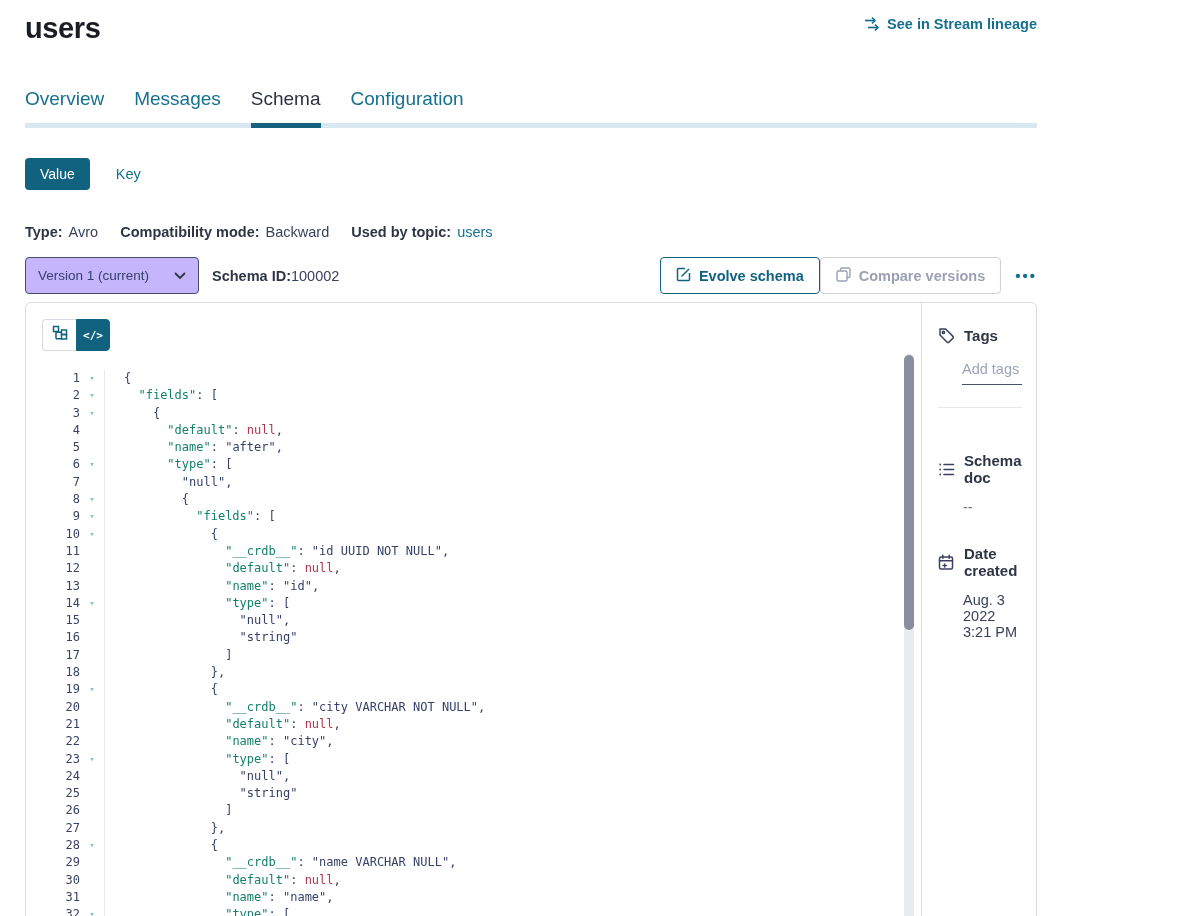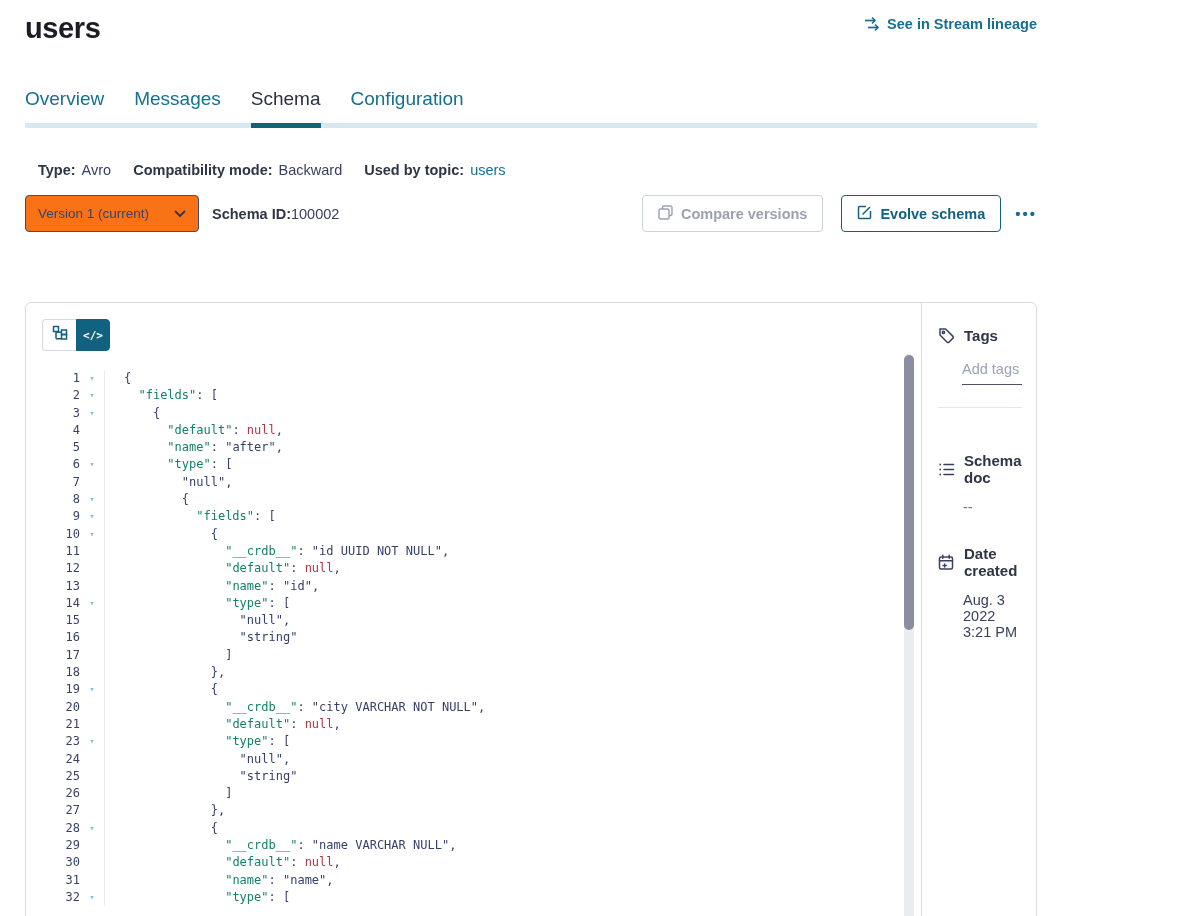--- a/index.html
+++ b/index.html
@@ -15,30 +15,30 @@
   .lineage svg { display:block; }
   
   .tabs { display:flex; gap:30px; margin:44px 22px 0 25px; border-bottom:5px solid var(--tab-line); font-size:19px; }
   .tab { padding-bottom:13px; margin-bottom:-5px; border-bottom:5px solid transparent; color:var(--link); cursor:pointer; }
   .tab.active { color:#2B3240; border-bottom-color:var(--tab-active); }
   
   .toggle-row { display:flex; align-items:center; gap:26px; margin:30px 0 0 25px; }
   .value-btn { background:var(--accent); color:#fff; border:none; border-radius:4px; padding:8px 15px; font-size:14px; font-family:inherit; cursor:pointer; }
   .key-link { color:var(--link); font-size:14.5px; cursor:pointer; }
   
-  .meta-row { display:flex; gap:22px; margin:34px 0 0 38px; font-size:14.5px; color:var(--text); }
+  .meta-row { display:flex; gap:22px; margin:34px 0 0 25px; font-size:14.5px; color:var(--text); }
   .meta-pair { display:flex; gap:6px; }
   .meta-label { font-weight:700; color:var(--heading); }
   .meta-link { color:var(--link); cursor:pointer; }
   
   .version-row { display:flex; align-items:center; margin:17px 22px 0 25px; }
   .select {
     width:174px; height:37px; border:1px solid var(--select-border); border-radius:4px;
     display:flex; align-items:center; justify-content:space-between; padding:0 12px;
-    font-size:13.5px; color:#39406B; cursor:pointer; background:#f97316;
+    font-size:13.5px; color:#39406B; cursor:pointer; background:#c4b5fd;
   }
   .schemaid { display:flex; margin-left:13px; font-size:14.5px; }
   .spacer { flex:1; }
   .btn { height:37px; border-radius:4px; background:#fff; display:flex; align-items:center; gap:8px; padding:0 15px; font-size:14.5px; font-weight:700; font-family:inherit; cursor:pointer; }
   .btn-compare { border:1px solid var(--disabled-border); color:var(--disabled-text); }
   .btn-evolve { border:1px solid var(--accent); color:var(--accent); margin-left:18px; }
   .more { color:var(--link); font-weight:700; font-size:15px; letter-spacing:2px; margin-left:14px; cursor:pointer; }
   
   .card { position:absolute; left:25px; right:22px; top:302px; height:690px; border:1px solid var(--card-border); border-radius:6px; display:flex; background:#fff; }
   .editor-pane { width:895px; flex:none; position:relative; padding:16px 0 0 16px; }
@@ -94,20 +94,24 @@
     </a>
   </div>
 
   <nav class="tabs" id="tabs">
       <div class="tab">Overview</div>
       <div class="tab">Messages</div>
       <div class="tab active">Schema</div>
       <div class="tab">Configuration</div>
     </nav>
 
+  <div class="toggle-row">
+    <button class="value-btn">Value</button>
+    <span class="key-link">Key</span>
+  </div>
 
   <div class="meta-row">
     <span class="meta-pair">
       <span class="meta-label">Type:</span>
       <span>Avro</span>
     </span>
     <span class="meta-pair">
       <span class="meta-label">Compatibility mode:</span>
       <span>Backward</span>
     </span>
@@ -124,37 +128,37 @@
         <svg width="12" height="8" viewBox="0 0 12 8" fill="none" stroke="#2E3545" stroke-width="1.8" stroke-linecap="round">
             <path d="M1.5 1.5 L6 6 L10.5 1.5"></path>
           </svg>
       </span>
     </div>
     <span class="schemaid">
       <span class="meta-label">Schema ID:</span>
       <span>100002</span>
     </span>
     <span class="spacer"></span>
+    <button class="btn btn-evolve">
+      <span>
+        <svg width="15" height="15" viewBox="0 0 15 15" fill="none" stroke="currentColor" stroke-width="1.5">
+          <path d="M13.5 6 V12.5 A1 1 0 0 1 12.5 13.5 H2.5 A1 1 0 0 1 1.5 12.5 V2.5 A1 1 0 0 1 2.5 1.5 H9"></path>
+          <path d="M5.5 9.5 L13 2"></path>
+        </svg>
+      </span>
+      <span>Evolve schema</span>
+    </button>
     <button class="btn btn-compare" disabled="">
       <span>
         <svg width="15" height="15" viewBox="0 0 15 15" fill="none" stroke="currentColor" stroke-width="1.4">
           <rect x="1" y="4" width="10" height="10" rx="1.5"></rect>
             <path d="M4.5 4 V2.5 A1.5 1.5 0 0 1 6 1 H12.5 A1.5 1.5 0 0 1 14 2.5 V9 A1.5 1.5 0 0 1 12.5 10.5 H11"></path>
         </svg>
       </span>
       <span>Compare versions</span>
-    </button>
-    <button class="btn btn-evolve">
-      <span>
-        <svg width="15" height="15" viewBox="0 0 15 15" fill="none" stroke="currentColor" stroke-width="1.5">
-          <path d="M13.5 6 V12.5 A1 1 0 0 1 12.5 13.5 H2.5 A1 1 0 0 1 1.5 12.5 V2.5 A1 1 0 0 1 2.5 1.5 H9"></path>
-          <path d="M5.5 9.5 L13 2"></path>
-        </svg>
-      </span>
-      <span>Evolve schema</span>
     </button>
     <span class="more">•••</span>
   </div>
 
   <section class="card">
     <div class="editor-pane">
       <div class="view-toggle">
         <div class="vt-btn left">
           <span>
             <svg width="16" height="16" viewBox="0 0 16 16" fill="none" stroke="#11627F" stroke-width="1.5">
@@ -185,20 +189,21 @@
           <div class="code-line"><span class="ln">12</span><span class="fold"></span><span class="code-content">              <span class="tk-k">"default"</span><span class="tk-p">: </span><span class="tk-u">null</span><span class="tk-p">,</span></span></div>
           <div class="code-line"><span class="ln">13</span><span class="fold"></span><span class="code-content">              <span class="tk-k">"name"</span><span class="tk-p">: </span><span class="tk-s">"id"</span><span class="tk-p">,</span></span></div>
           <div class="code-line"><span class="ln">14</span><span class="fold">▾</span><span class="code-content">              <span class="tk-k">"type"</span><span class="tk-p">: [</span></span></div>
           <div class="code-line"><span class="ln">15</span><span class="fold"></span><span class="code-content">                <span class="tk-s">"null"</span><span class="tk-p">,</span></span></div>
           <div class="code-line"><span class="ln">16</span><span class="fold"></span><span class="code-content">                <span class="tk-s">"string"</span></span></div>
           <div class="code-line"><span class="ln">17</span><span class="fold"></span><span class="code-content">              <span class="tk-p">]</span></span></div>
           <div class="code-line"><span class="ln">18</span><span class="fold"></span><span class="code-content">            <span class="tk-p">},</span></span></div>
           <div class="code-line"><span class="ln">19</span><span class="fold">▾</span><span class="code-content">            <span class="tk-p">{</span></span></div>
           <div class="code-line"><span class="ln">20</span><span class="fold"></span><span class="code-content">              <span class="tk-k">"__crdb__"</span><span class="tk-p">: </span><span class="tk-s">"city VARCHAR NOT NULL"</span><span class="tk-p">,</span></span></div>
           <div class="code-line"><span class="ln">21</span><span class="fold"></span><span class="code-content">              <span class="tk-k">"default"</span><span class="tk-p">: </span><span class="tk-u">null</span><span class="tk-p">,</span></span></div>
+          <div class="code-line"><span class="ln">22</span><span class="fold"></span><span class="code-content">              <span class="tk-k">"name"</span><span class="tk-p">: </span><span class="tk-s">"city"</span><span class="tk-p">,</span></span></div>
           <div class="code-line"><span class="ln">23</span><span class="fold">▾</span><span class="code-content">              <span class="tk-k">"type"</span><span class="tk-p">: [</span></span></div>
           <div class="code-line"><span class="ln">24</span><span class="fold"></span><span class="code-content">                <span class="tk-s">"null"</span><span class="tk-p">,</span></span></div>
           <div class="code-line"><span class="ln">25</span><span class="fold"></span><span class="code-content">                <span class="tk-s">"string"</span></span></div>
           <div class="code-line"><span class="ln">26</span><span class="fold"></span><span class="code-content">              <span class="tk-p">]</span></span></div>
           <div class="code-line"><span class="ln">27</span><span class="fold"></span><span class="code-content">            <span class="tk-p">},</span></span></div>
           <div class="code-line"><span class="ln">28</span><span class="fold">▾</span><span class="code-content">            <span class="tk-p">{</span></span></div>
           <div class="code-line"><span class="ln">29</span><span class="fold"></span><span class="code-content">              <span class="tk-k">"__crdb__"</span><span class="tk-p">: </span><span class="tk-s">"name VARCHAR NULL"</span><span class="tk-p">,</span></span></div>
           <div class="code-line"><span class="ln">30</span><span class="fold"></span><span class="code-content">              <span class="tk-k">"default"</span><span class="tk-p">: </span><span class="tk-u">null</span><span class="tk-p">,</span></span></div>
           <div class="code-line"><span class="ln">31</span><span class="fold"></span><span class="code-content">              <span class="tk-k">"name"</span><span class="tk-p">: </span><span class="tk-s">"name"</span><span class="tk-p">,</span></span></div>
           <div class="code-line"><span class="ln">32</span><span class="fold">▾</span><span class="code-content">              <span class="tk-k">"type"</span><span class="tk-p">: [</span></span></div>

